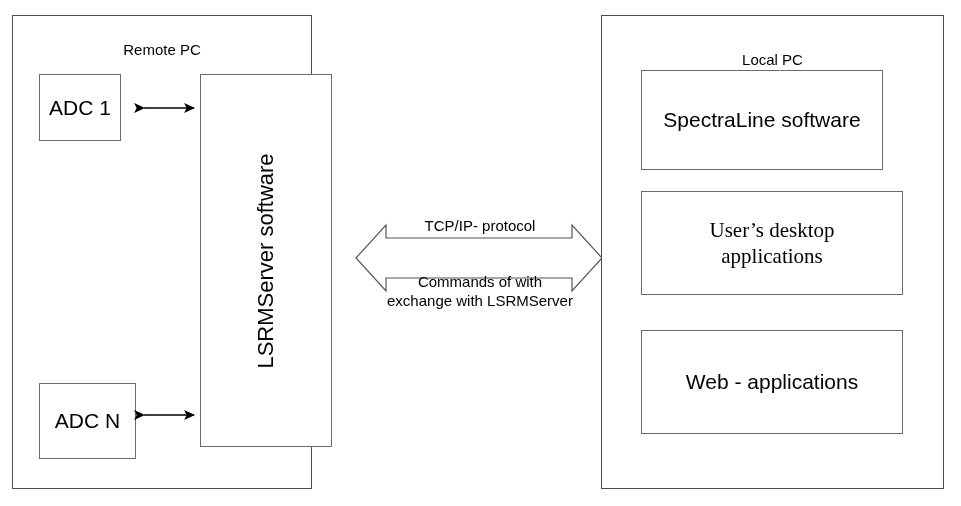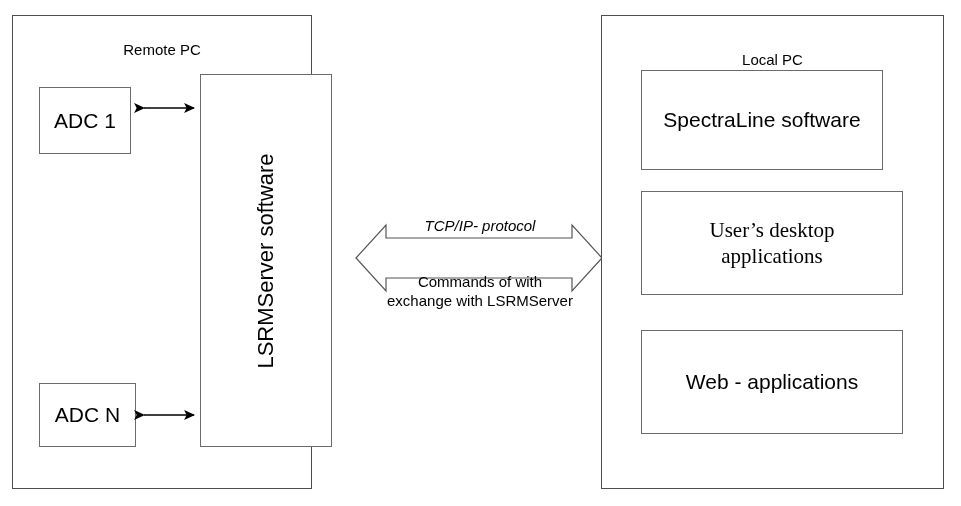--- a/index.html
+++ b/index.html
@@ -89,25 +89,25 @@
 </style>
 </head>
 <body>
 
 <div id="canvas">
 
   <div class="panel" style="left:12px; top:15px; width:300px; height:474px;">
     <div class="panel-title" style="top:25px;">Remote PC</div>
   </div>
 
-  <div class="box" style="left:39px; top:74px; width:92px; height:67px;margin-top:13px;">
+  <div class="box" style="left:39px; top:74px; width:82px; height:67px;">
     <span class="box-label">ADC 1</span>
   </div>
 
-  <div class="box" style="left:39px; top:383px; width:97px; height:64px;">
+  <div class="box" style="left:39px; top:383px; width:97px; height:76px;">
     <span class="box-label">ADC N</span>
   </div>
 
   <div class="vertical-box" style="left:200px; top:74px; width:132px; height:373px;">
     <span class="vertical-label">LSRMServer software</span>
   </div>
 
   <svg class="connector" style="left:134px; top:96px; width:70px; height:24px;" viewBox="0 0 70 24" xmlns="http://www.w3.org/2000/svg">
     <defs>
       <marker id="ah-l1" markerWidth="7" markerHeight="7" refX="6.2" refY="3.5" orient="auto" markerUnits="strokeWidth">
@@ -140,21 +140,21 @@
              L 218,18
              L 218,5
              L 248,38
              L 218,71
              L 218,58
              L 32,58
              L 32,71
              Z" fill="#ffffff" stroke="#555555" stroke-width="1.2" stroke-linejoin="miter"></path>
   </svg>
 
-  <div class="arrow-label" style="left:370px; top:216px; width:220px;font-style:italic;">TCP/IP- protocol</div>
+  <div class="arrow-label" style="left:370px; top:216px; width:220px;">TCP/IP- protocol</div>
 
   <div class="arrow-label" style="left:385px; top:272px; width:190px;">Commands of with exchange with LSRMServer</div>
 
   <div class="panel" style="left:601px; top:15px; width:343px; height:474px;">
     <div class="panel-title" style="top:25px;margin-top:10px;">Local PC</div>
   </div>
 
   <div class="box" style="left:641px; top:70px; width:242px; height:100px;align-items:center;">
     <span class="box-label">SpectraLine software</span>
   </div>

